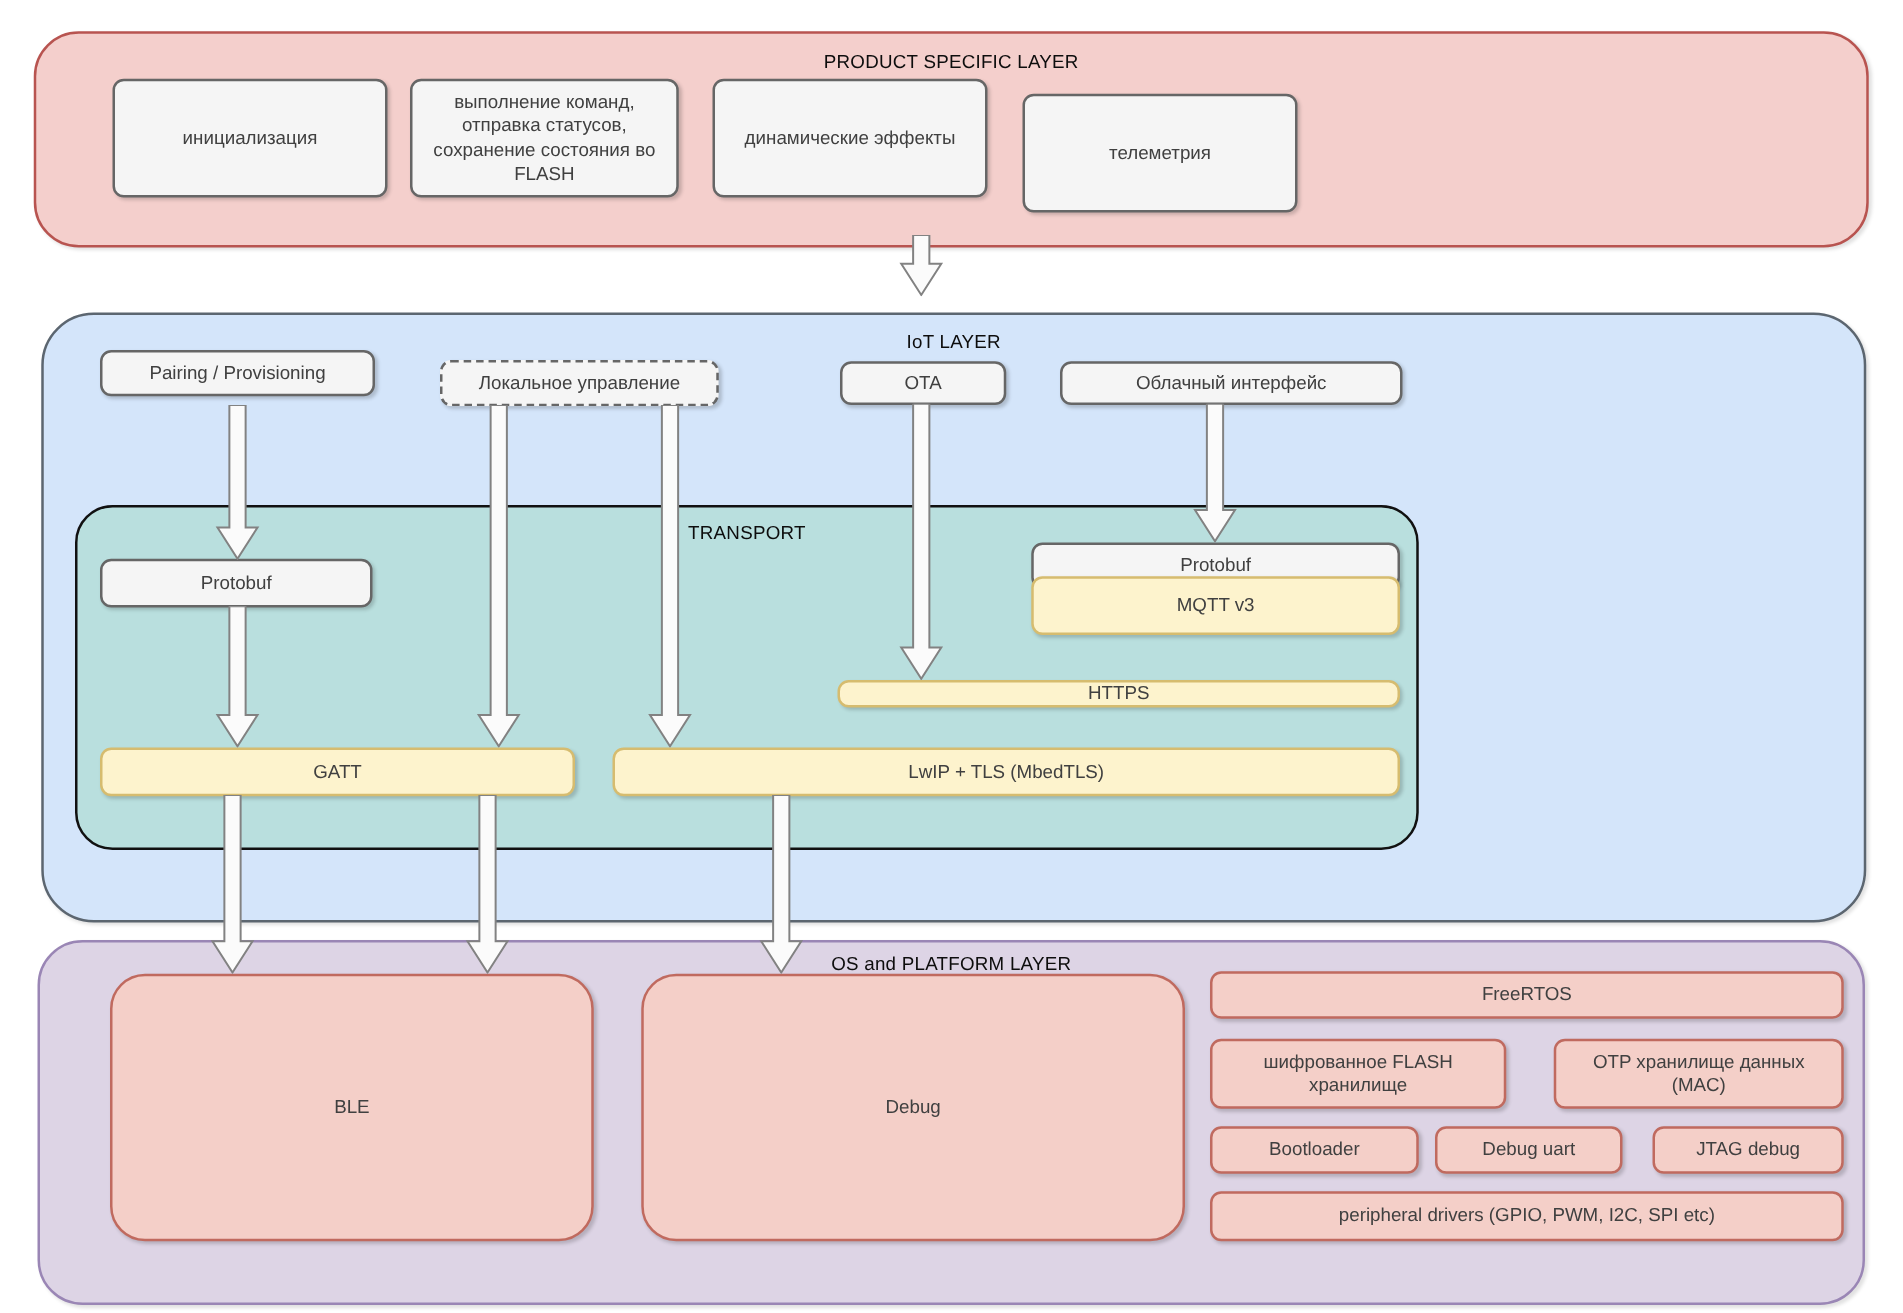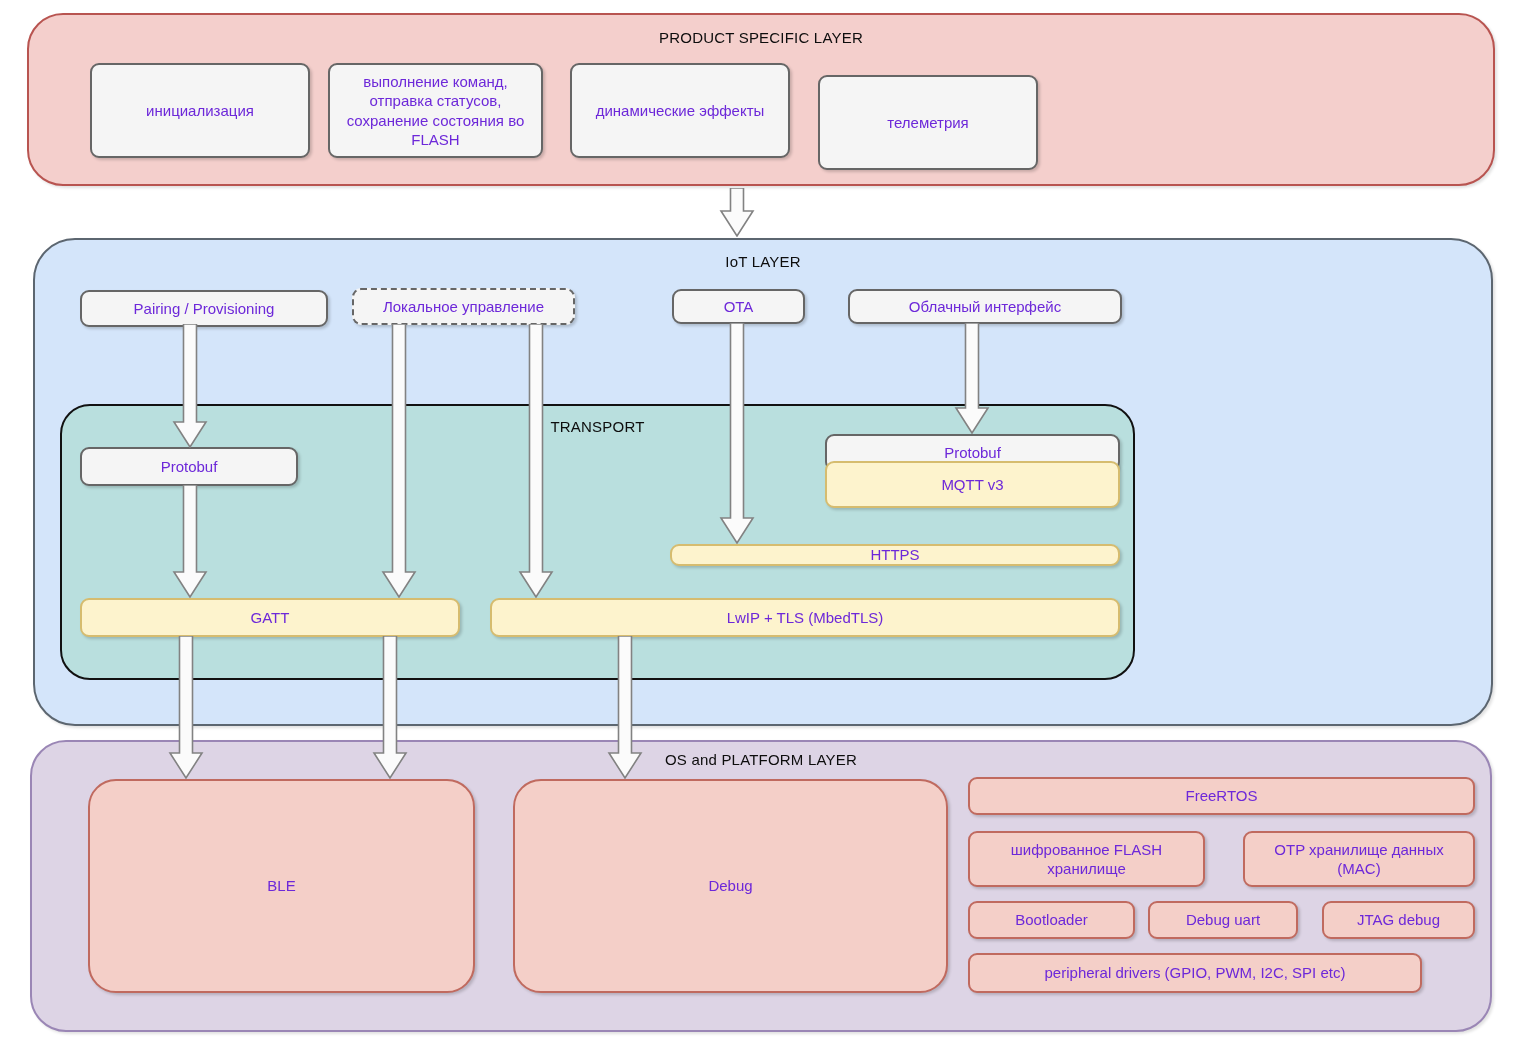--- a/index.html
+++ b/index.html
@@ -2,26 +2,26 @@
 <html><head>
 <meta charset="utf-8">
 <style>
   html,body { margin:0; padding:0; background:#ffffff; }
   #canvas {
     position:relative; width:1522px; height:1050px;
     font-family:"Liberation Sans", sans-serif;
     color:#111; overflow:hidden; background:#ffffff;
   }
   .layer { position:absolute; border:2px solid; box-sizing:border-box;
-           box-shadow:2px 2px 3px rgba(0,0,0,0.12); }
+           box-shadow:2px 2px 3px rgba(0,0,0,0.12);margin-top:12px; }
   .layer-title { position:absolute; left:0; right:0; text-align:center;
            font-size:15px; letter-spacing:.2px; color:#0d0d0d; }
   .box { position:absolute; box-sizing:border-box;
          display:flex; align-items:center; justify-content:center;
-         text-align:center; font-size:15px; line-height:1.3; color:#6d28d9;
+         text-align:center; font-size:15px; line-height:1.3; color:#404040;
          border:2px solid #666666; border-radius:9px; background:#f5f5f5;
          box-shadow:2px 2px 3px rgba(0,0,0,0.18); padding:2px 8px; }
   .box.dashed { border-style:dashed; }
   .box.yellow { background:#fdf3cd; border-color:#d6bc6f; }
   .box.pink   { background:#f4cfc8; border-color:#c06a5f; }
   .box.bigpink{ border-radius:28px; }
   #product-layer  { left:27px;  top:13px;  width:1468px; height:173px;
                     background:#f4cfcc; border-color:#b85450; border-radius:36px; }
   #iot-layer      { left:33px;  top:238px; width:1460px; height:488px;
                     background:#d4e5fa; border-color:#5c6670; border-radius:42px; }
@@ -47,21 +47,21 @@
   <div class="box" style="left:818px;top:75px;width:220px;height:95px">телеметрия</div>
 
   <div class="layer" id="iot-layer">
     <div class="layer-title" style="top:13px">IoT LAYER</div>
   </div>
 
   <div id="transport-zone">
     <div class="layer-title" style="top:12px">TRANSPORT</div>
   </div>
 
-  <div class="box" style="left:80px;top:290px;width:248px;height:37px">Pairing / Provisioning</div>
+  <div class="box" style="left:80px;top:280px;width:220px;height:37px">Pairing / Provisioning</div>
   <div class="box dashed" style="left:352px;top:288px;width:223px;height:37px">Локальное управление</div>
   <div class="box" style="left:672px;top:289px;width:133px;height:35px">OTA</div>
   <div class="box" style="left:848px;top:289px;width:274px;height:35px">Облачный интерфейс</div>
 
   <div class="box" style="left:80px;top:447px;width:218px;height:39px">Protobuf</div>
   <div class="box" style="left:825px;top:434px;width:295px;height:37px">Protobuf</div>
   <div class="box yellow" style="left:825px;top:461px;width:295px;height:47px">MQTT v3</div>
   <div class="box yellow" style="left:670px;top:544px;width:450px;height:22px">HTTPS</div>
   <div class="box yellow" style="left:80px;top:598px;width:380px;height:39px">GATT</div>
   <div class="box yellow" style="left:490px;top:598px;width:630px;height:39px">LwIP + TLS (MbedTLS)</div>
@@ -70,21 +70,21 @@
     <div class="layer-title" style="top:9px">OS and PLATFORM LAYER</div>
   </div>
   <div class="box pink bigpink" style="left:88px;top:779px;width:387px;height:214px">BLE</div>
   <div class="box pink bigpink" style="left:513px;top:779px;width:435px;height:214px">Debug</div>
   <div class="box pink" style="left:968px;top:777px;width:507px;height:38px">FreeRTOS</div>
   <div class="box pink" style="left:968px;top:831px;width:237px;height:56px">шифрованное FLASH хранилище</div>
   <div class="box pink" style="left:1243px;top:831px;width:232px;height:56px">OTP хранилище данных (MAC)</div>
   <div class="box pink" style="left:968px;top:901px;width:167px;height:38px">Bootloader</div>
   <div class="box pink" style="left:1148px;top:901px;width:150px;height:38px">Debug uart</div>
   <div class="box pink" style="left:1322px;top:901px;width:153px;height:38px">JTAG debug</div>
-  <div class="box pink" style="left:968px;top:953px;width:454px;height:40px">peripheral drivers (GPIO, PWM, I2C, SPI etc)</div>
+  <div class="box pink" style="left:968px;top:953px;width:507px;height:40px">peripheral drivers (GPIO, PWM, I2C, SPI etc)</div>
 
   <svg class="arrow" style="left:718px;top:188px" width="38" height="49" viewBox="0 0 38 49">
     <polygon points="12.5,0 12.5,23 3,23 19,48 35,23 25.5,23 25.5,0"></polygon>
     </svg>
 
   <svg class="arrow" style="left:171px;top:324px" width="38" height="124" viewBox="0 0 38 124">
     <polygon points="12.5,0 12.5,98 3,98 19,123 35,98 25.5,98 25.5,0"></polygon>
     </svg>
 
   <svg class="arrow" style="left:171px;top:485px" width="38" height="113" viewBox="0 0 38 113">

